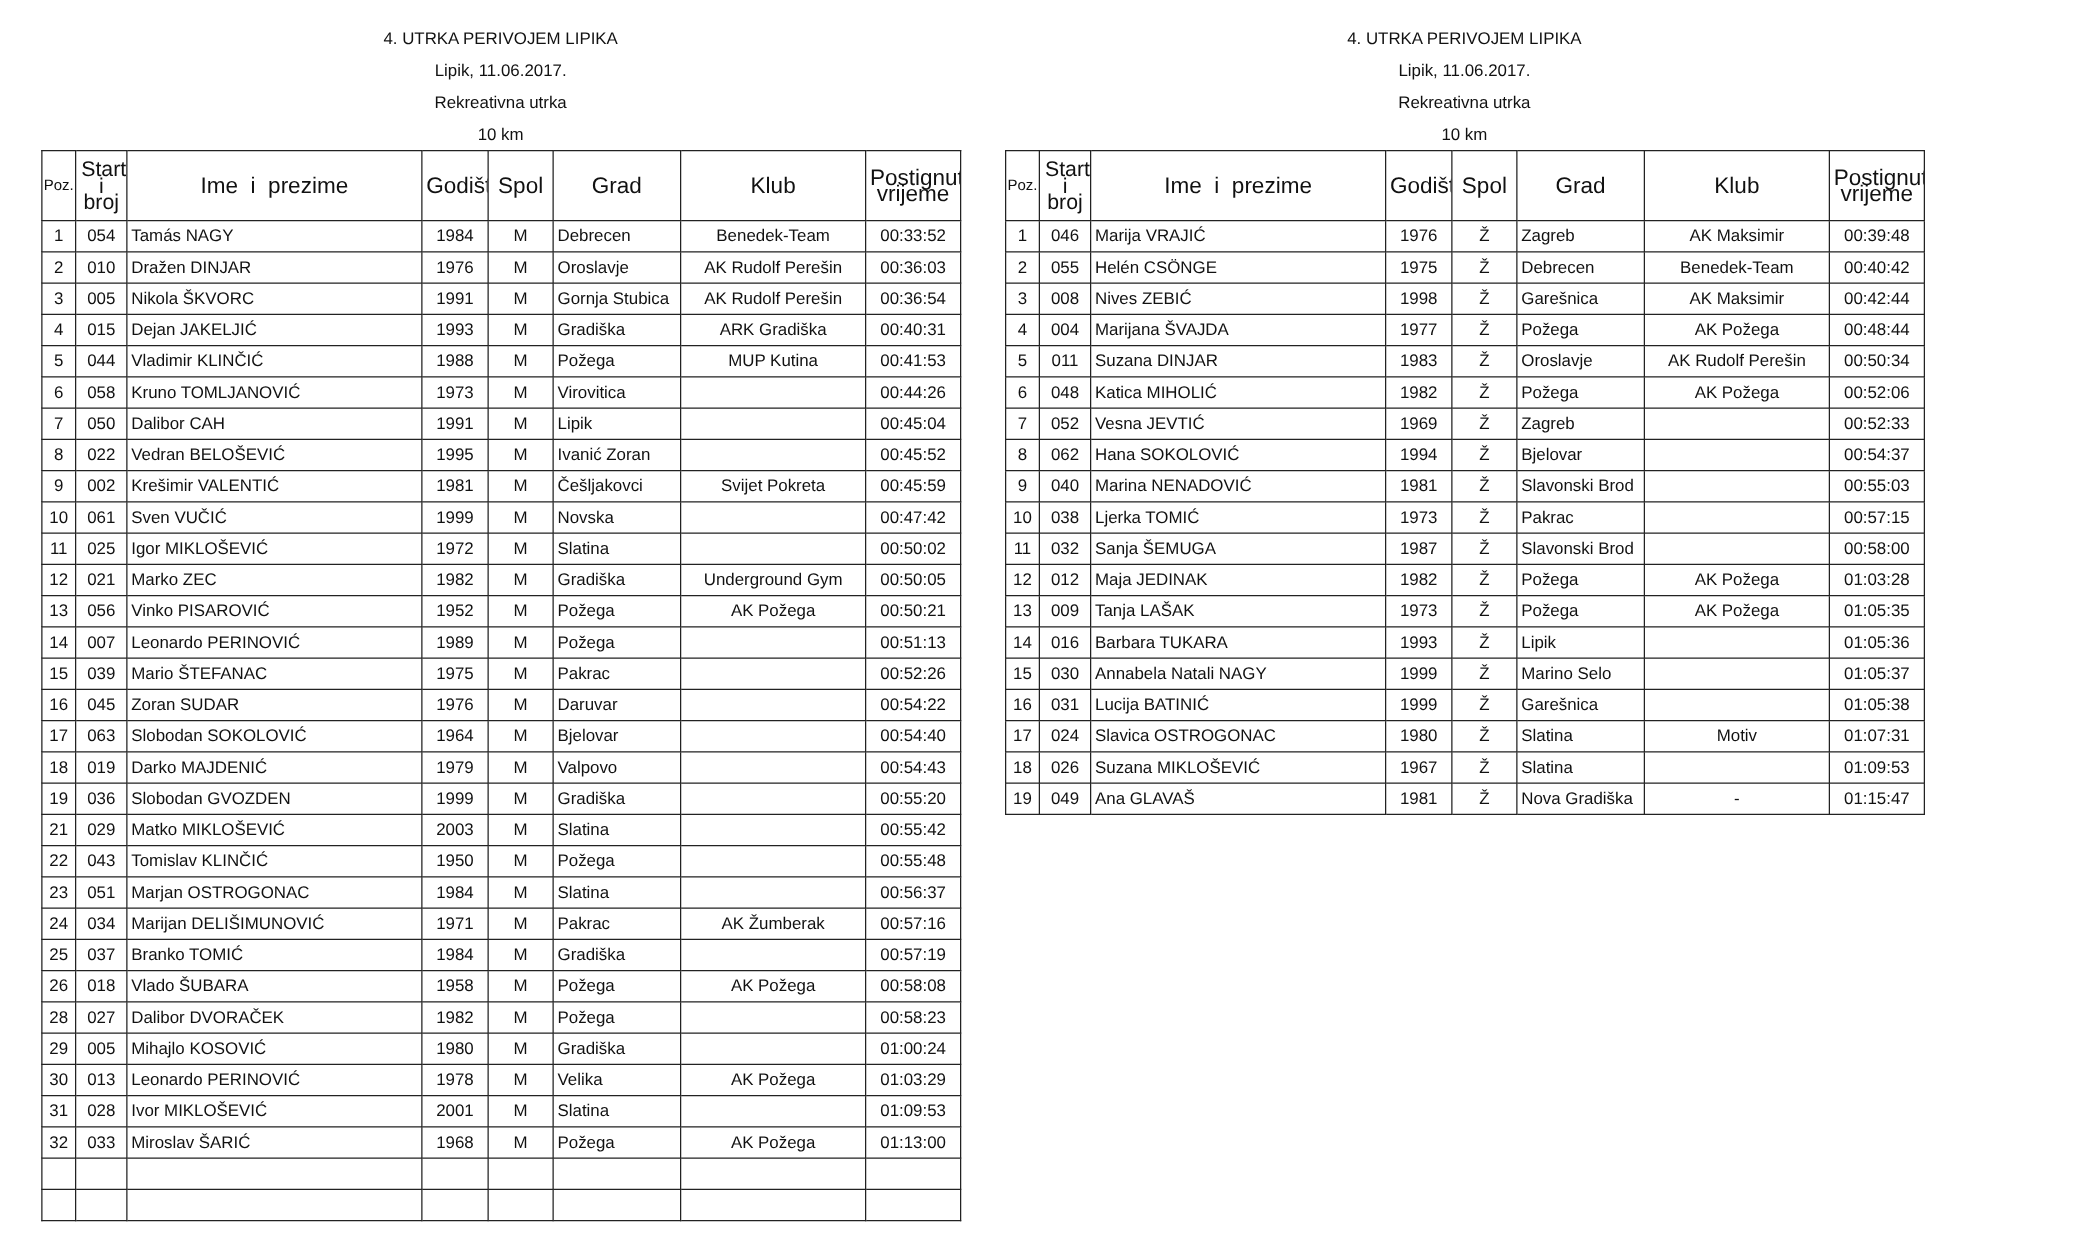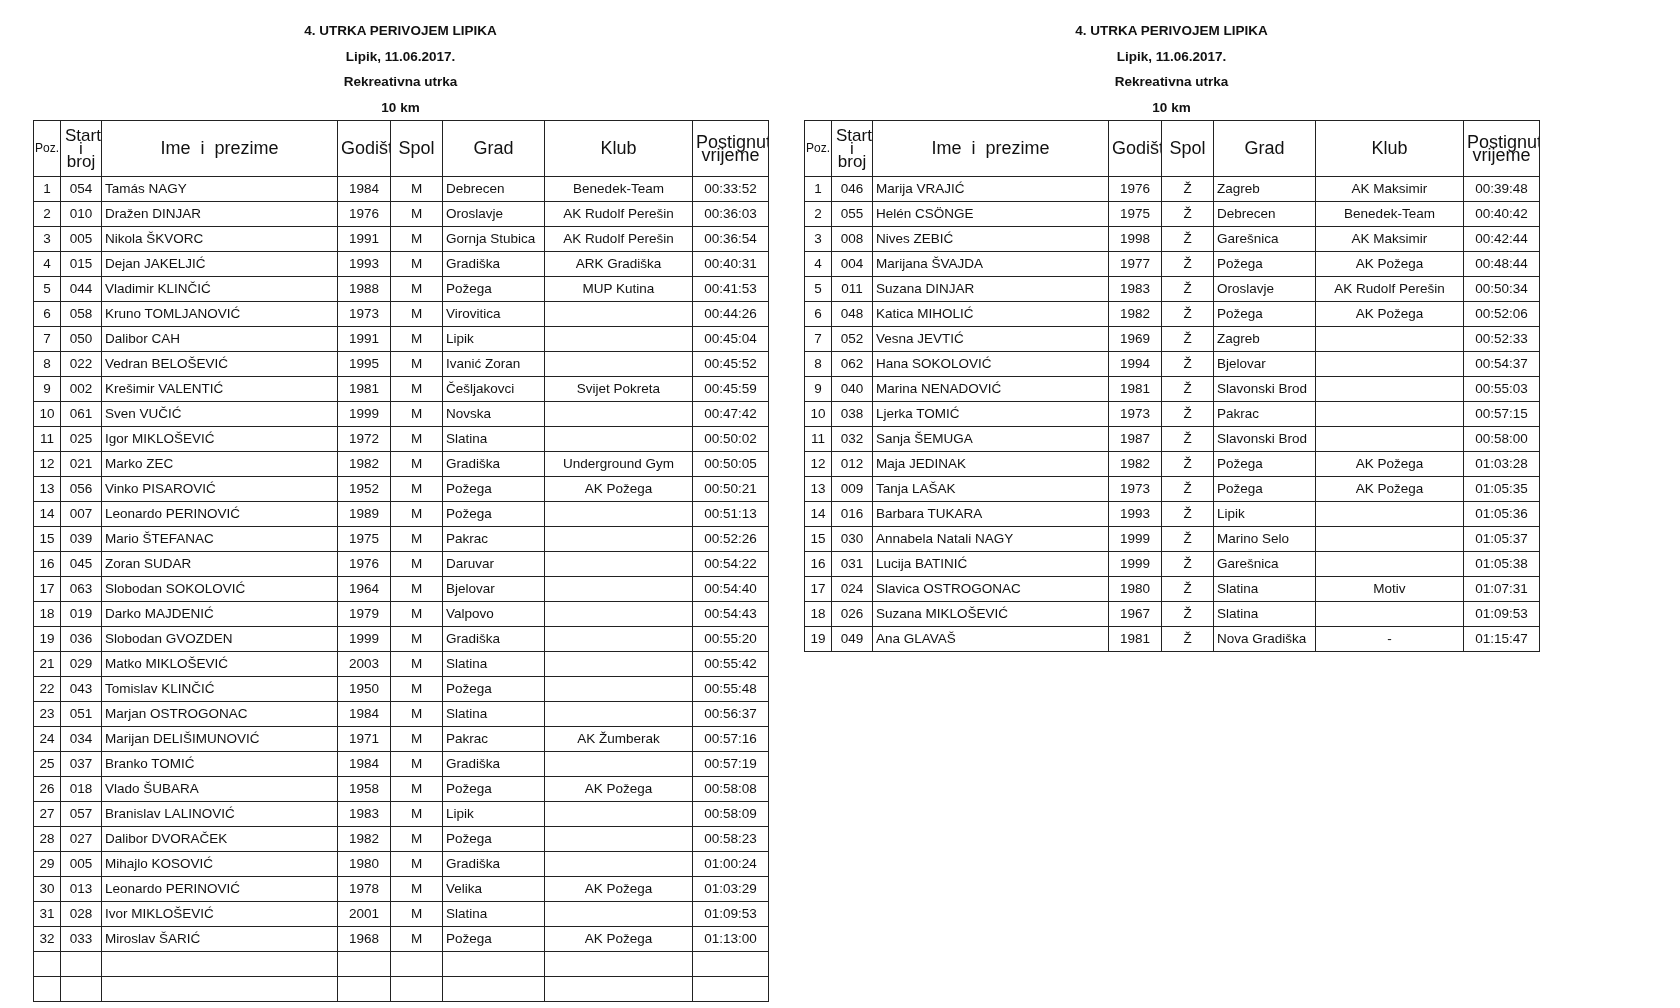--- a/index.html
+++ b/index.html
@@ -1,21 +1,21 @@
 <!DOCTYPE html>
 <html><head>
 <meta charset="utf-8">
 <style>
   html, body { margin: 0; padding: 0; background: #ffffff; }
   body { width: 1680px; height: 1008px; overflow: hidden; position: relative;
          font-family: "Liberation Sans", sans-serif; color: #111; }
   .sheet { position: absolute; top: 0; width: 735px; }
   .sheet.left { left: 33px; }
   .sheet.right { left: 804px; }
-  .title-block { text-align: center; font-weight: bold; font-size: 13.5px; }
+  .title-block { text-align: center; font-weight: normal; font-size: 13.5px; }
   .title-block div { height: 25.5px; line-height: 25.5px; }
   .title-block .t1 { margin-top: 18px; }
   table { border-collapse: collapse; width: 735px; table-layout: fixed; margin-top: 0px; }
   th, td { border: 1.4px solid #222; padding: 0 3px; font-size: 13.5px; white-space: nowrap; overflow: hidden; }
   th { font-weight: normal; height: 47px; font-size: 18px; line-height: 13px; text-align: center; }
   td { height: 24px; line-height: 24px; }
   td.c { text-align: center; }
   td.l { text-align: left; }
   col.c-poz { width: 27px; }
   col.c-st { width: 41px; }
@@ -314,30 +314,20 @@
           <td class="c">26</td>
           <td class="c">018</td>
           <td class="l">Vlado ŠUBARA</td>
           <td class="c">1958</td>
           <td class="c">M</td>
           <td class="l">Požega</td>
           <td class="c">AK Požega</td>
           <td class="c">00:58:08</td>
         </tr>
         <tr>
-          <td class="c">27</td>
-          <td class="c">057</td>
-          <td class="l">Branislav LALINOVIĆ</td>
-          <td class="c">1983</td>
-          <td class="c">M</td>
-          <td class="l">Lipik</td>
-          <td class="c"></td>
-          <td class="c">00:58:09</td>
-        </tr>
-        <tr>
           <td class="c">28</td>
           <td class="c">027</td>
           <td class="l">Dalibor DVORAČEK</td>
           <td class="c">1982</td>
           <td class="c">M</td>
           <td class="l">Požega</td>
           <td class="c"></td>
           <td class="c">00:58:23</td>
         </tr>
         <tr>

